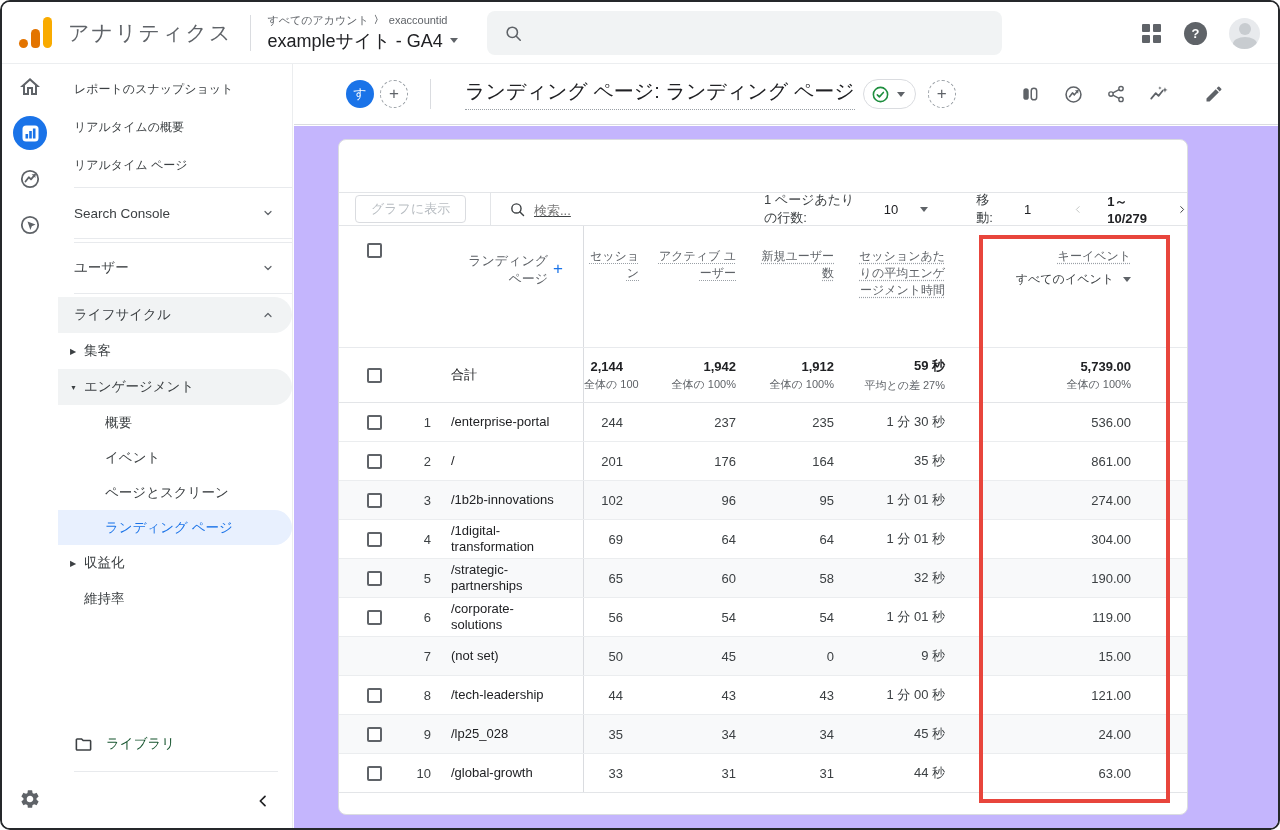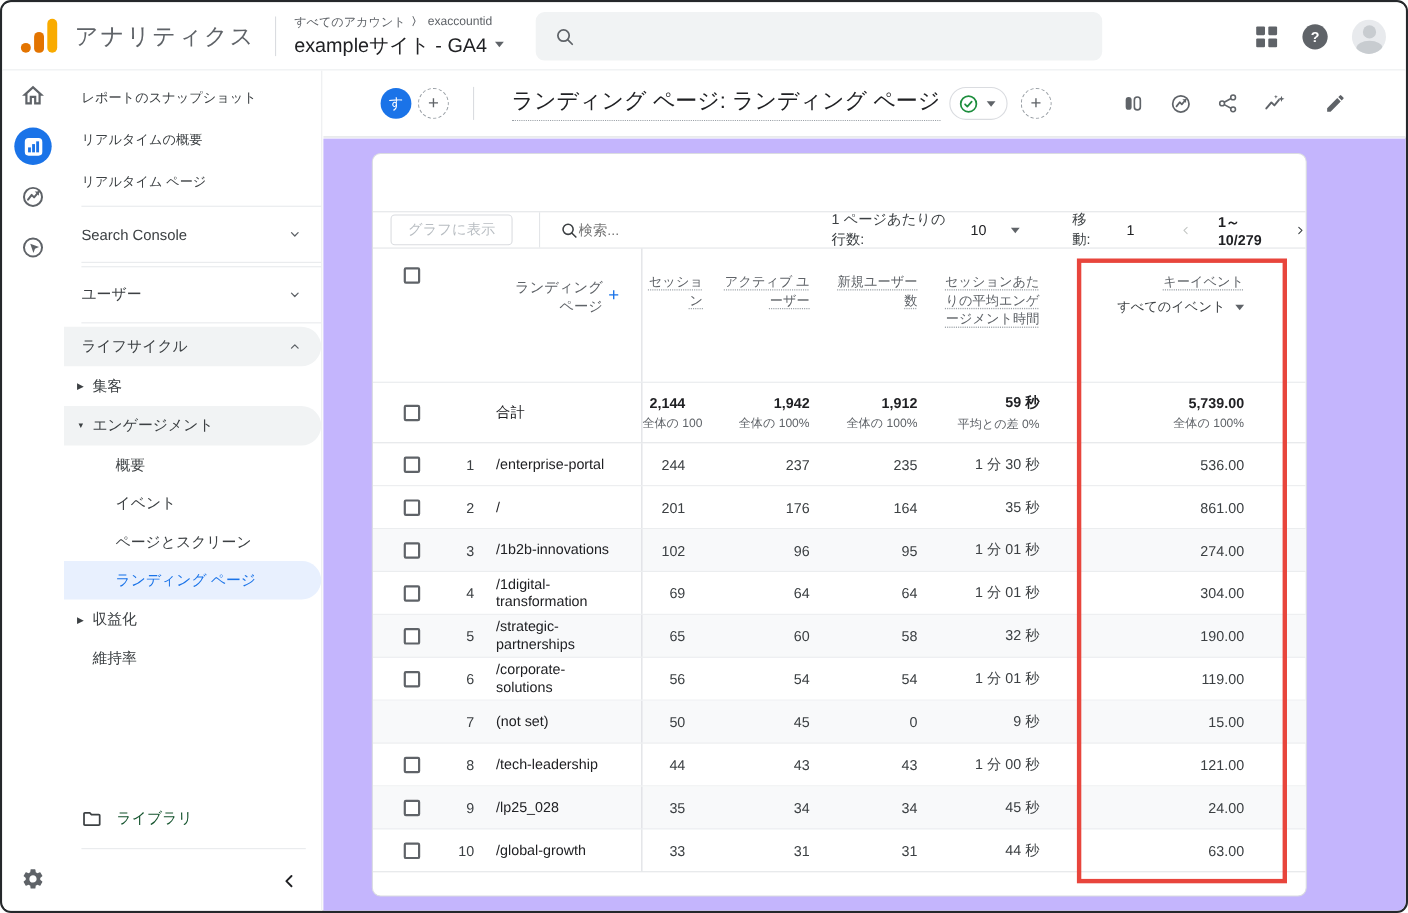--- a/index.html
+++ b/index.html
@@ -62,21 +62,21 @@
   .pencil-gap { margin-left:12px; }
 
   
   .content { position:absolute; left:292px; right:0; top:124px; bottom:0; background:#c4b5fd; }
   .card { position:absolute; left:44px; top:13px; width:850px; height:676px; background:#fff; border:1px solid #dadce0; border-radius:8px; overflow:hidden; }
   .card-spacer { height:52px; }
 
   .ttoolbar { height:34px; border-top:1px solid #e3e5e8; border-bottom:1px solid #e3e5e8; display:flex; align-items:center; font-size:13px; color:#3c4043; }
   .chart-zone { width:152px; height:100%; display:flex; align-items:center; border-right:1px solid #e3e5e8; flex:none; }
   .chart-btn { margin-left:16px; border:1px solid #dadce0; border-radius:4px; color:#b8bdc2; font-size:13px; padding:4px 15px; background:#fff; }
-  .tsearch { display:flex; align-items:center; gap:0; margin-left:18px; width:150px; }
+  .tsearch { display:flex; align-items:flex-end; gap:8px; margin-left:18px; width:150px;text-decoration:underline; }
   .tsearch input { border:none; outline:none; font-size:13px; color:#3c4043; width:110px; background:transparent; }
   .rows-label { margin-left:120px; color:#3c4043; }
   .rows-value { margin-left:22px; color:#202124; }
   .rows-caret { margin-left:22px; }
   .goto-label { margin-left:48px; }
   .goto-value { margin-left:26px; color:#202124; }
   .pager { display:flex; align-items:center; gap:24px; margin-left:42px;font-weight:bold; }
   .range-text { color:#202124; }
 
   
@@ -391,21 +391,21 @@
         <div class="c-metric t-val">
             <div>1,942</div>
             <div class="t-cap">全体の 100%</div>
           </div>
         <div class="c-metric t-val">
             <div>1,912</div>
             <div class="t-cap">全体の 100%</div>
           </div>
         <div class="c-metric t-val">
             <div>59 秒</div>
-            <div class="t-cap">平均との差 0%</div>
+            <div class="t-cap">平均との差 27%</div>
           </div>
         <div class="c-key t-val">
             <div>5,739.00</div>
             <div class="t-cap">全体の 100%</div>
           </div>
       </div>
 
       <div class="tbody">
 
         <div class="tgrid trow">

